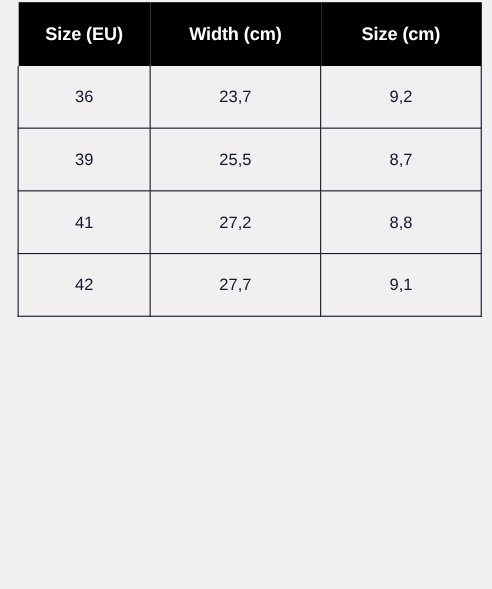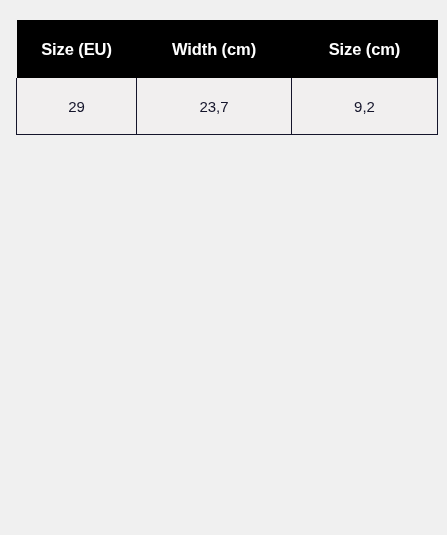--- a/index.html
+++ b/index.html
@@ -17,21 +17,21 @@
   #page {
     position: relative;
     width: 447px;
     height: 535px;
     box-sizing: border-box;
   }
 
   .table-wrap {
     position: absolute;
     left: 16px;
-    top: 20px;
+    top: 2px;
     width: 421px;
   }
 
   table.size-chart {
     border-collapse: collapse;
     width: 421px;
     table-layout: fixed;
   }
 
   table.size-chart col.col-size   { width: 120px; }
@@ -86,20 +86,35 @@
       </colgroup>
       <thead>
         <tr>
           <th>Size (EU)</th>
           <th>Width (cm)</th>
           <th>Size (cm)</th>
         </tr>
       </thead>
       <tbody>
         <tr>
-          <td class="first-col">29</td>
+          <td class="first-col">36</td>
           <td>23,7</td>
           <td>9,2</td>
+        </tr>
+        <tr>
+          <td class="first-col">39</td>
+          <td>25,5</td>
+          <td>8,7</td>
+        </tr>
+        <tr>
+          <td class="first-col">41</td>
+          <td>27,2</td>
+          <td>8,8</td>
+        </tr>
+        <tr>
+          <td class="first-col">42</td>
+          <td>27,7</td>
+          <td>9,1</td>
         </tr>
       </tbody>
     </table>
   </div>
 </div>
 
 </body></html>

